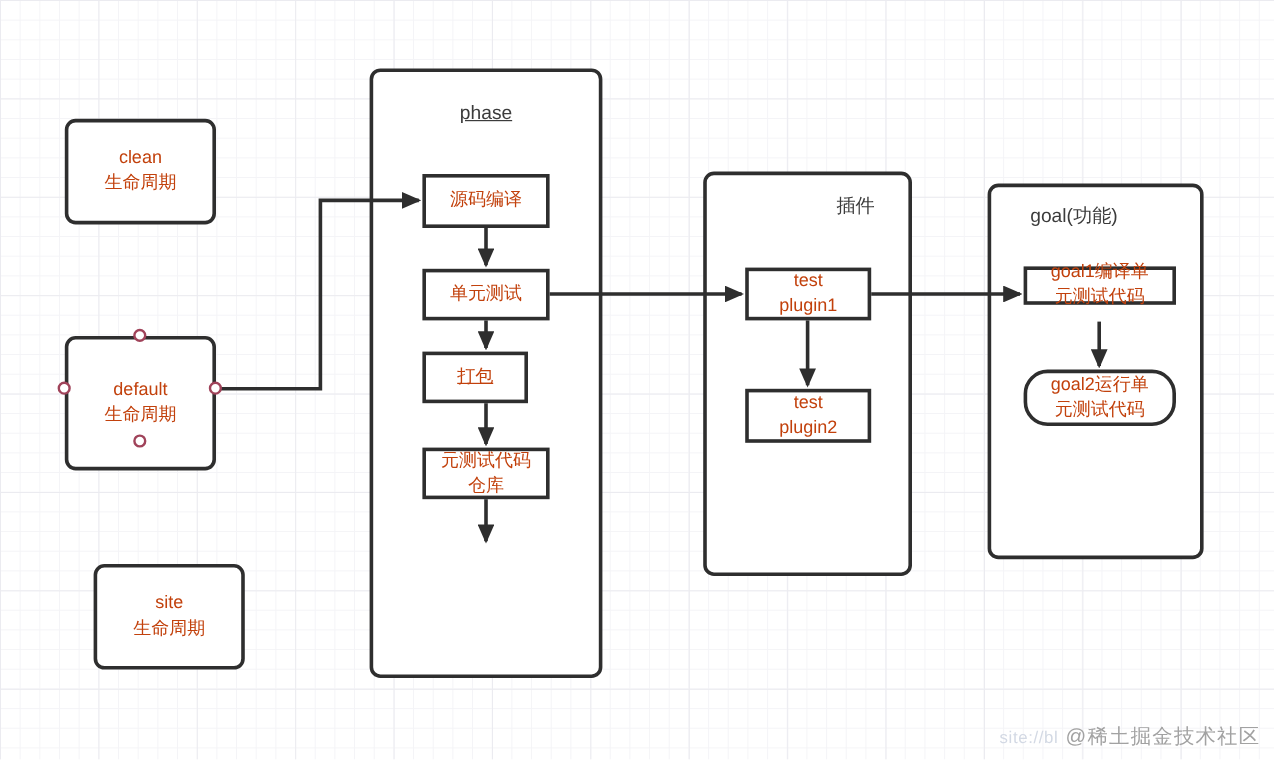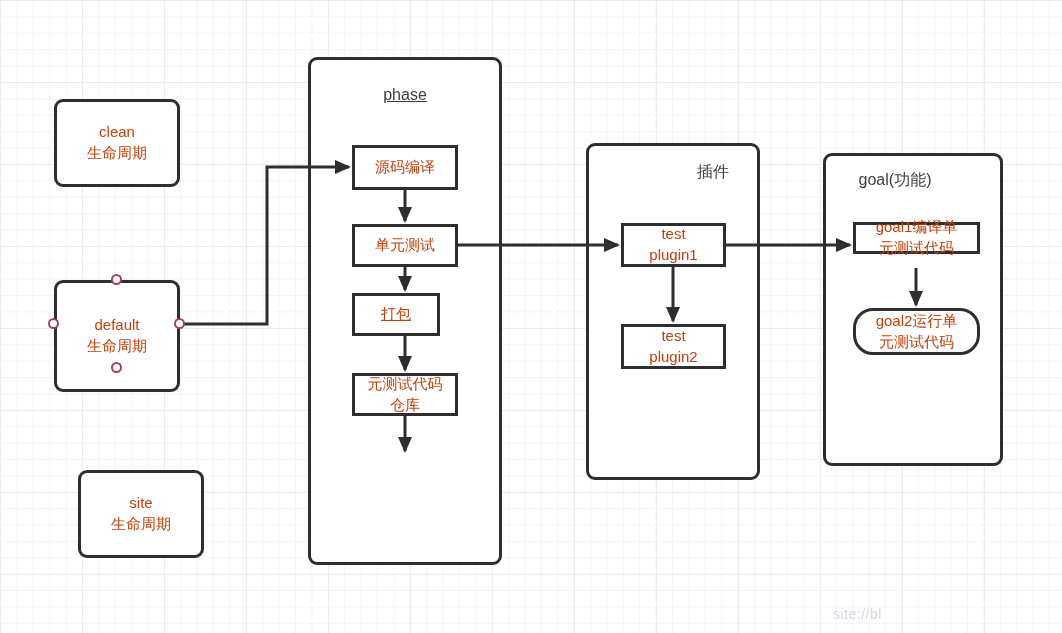--- a/index.html
+++ b/index.html
@@ -147,14 +147,15 @@
     <path class="edge" marker-end="url(#ah)" d="M405,267 L405,290"></path>
     <path class="edge" marker-end="url(#ah)" d="M405,336 L405,370"></path>
     <path class="edge" marker-end="url(#ah)" d="M405,416 L405,451"></path>
     <path class="edge" marker-end="url(#ah)" d="M458,245 L618,245"></path>
     <path class="edge" marker-end="url(#ah)" d="M673,267 L673,321"></path>
     <path class="edge" marker-end="url(#ah)" d="M726,245 L850,245"></path>
     <path class="edge" marker-end="url(#ah)" d="M916,268 L916,305"></path>
   </svg>
 
   <div class="watermark-url">site://bl</div>
+  <div class="watermark">@稀土掘金技术社区</div>
 
 </div>
 
 </body></html>

